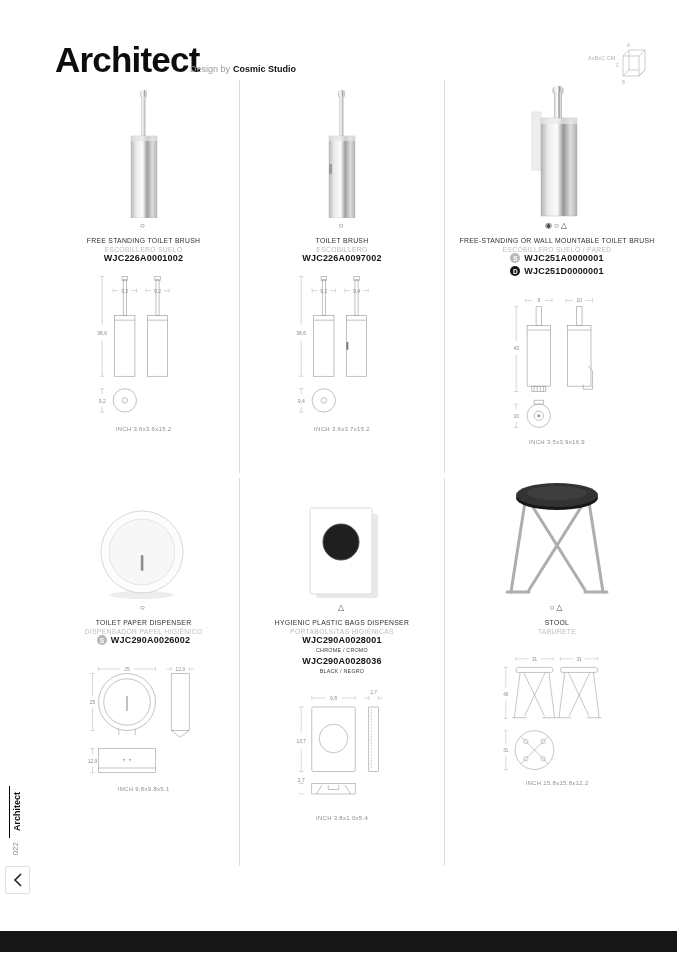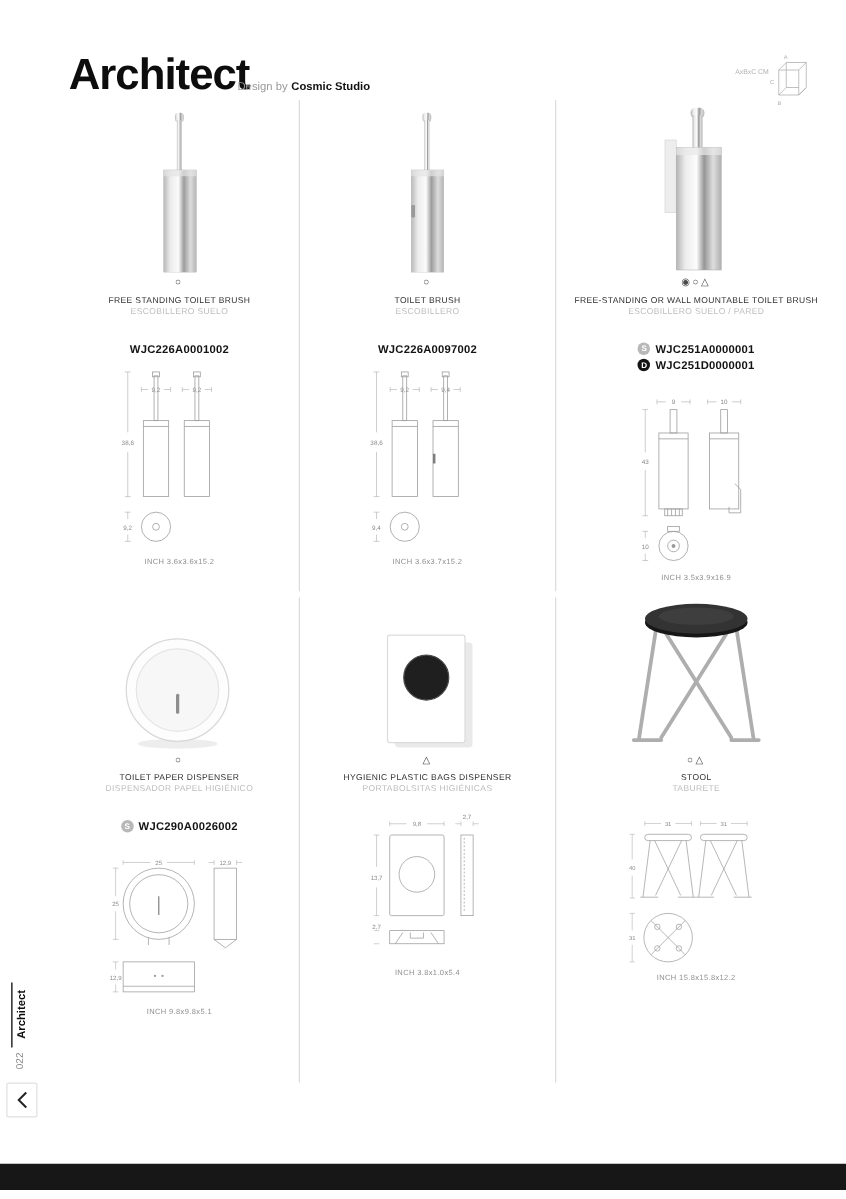--- a/index.html
+++ b/index.html
@@ -19,21 +19,21 @@
   .row { position:absolute; left:48px; width:621px; display:grid; grid-template-columns:192px 205px 224px; }
   .row1 { top:80px; height:393px; }
   .row2 { top:478px; height:388px; }
   .cell { display:flex; flex-direction:column; align-items:center; }
   .cell.div { border-right:1px solid #dcdcdc; }
   .ph  { height:138px; display:flex; align-items:flex-end; justify-content:center; }
   .ph2 { height:122px; display:flex; align-items:flex-end; justify-content:center; }
   .icons { margin-top:3px; font-size:8px; color:#4a4a4a; letter-spacing:2px; }
   .name-en { margin-top:7px; font-size:6.8px; letter-spacing:0.3px; color:#2e2e2e; text-align:center; }
   .name-es { margin-top:2px; font-size:6.8px; letter-spacing:0.3px; color:#bdbdbd; text-align:center; }
-  .codes { margin-top:21px; display:flex; flex-direction:column; align-items:center; gap:3px; }
+  .codes { margin-top:0; display:flex; flex-direction:column; align-items:center; gap:3px; }
   .code-row { display:flex; align-items:center; gap:4px; }
   .badge { width:10px; height:10px; border-radius:50%; color:#fff; font-size:6.5px; font-weight:bold;
            display:flex; align-items:center; justify-content:center; }
   .badge.s { background:#b8b8b8; }
   .badge.d { background:#141414; }
   .code { font-weight:bold; font-size:9px; letter-spacing:0.2px; color:#141414; }
   .variant { font-size:5.4px; color:#3c3c3c; letter-spacing:0.2px; margin-top:-1px; text-align:center; }
   .drawing { margin-top:12px; }
   .inch { margin-top:3px; font-size:6px; color:#8f8f8f; letter-spacing:0.3px; text-align:center; }
   
@@ -330,20 +330,30 @@
       <svg width="80" height="96" viewBox="0 0 80 96">
         <rect x="14" y="10" width="62" height="84" rx="3" fill="#e9e9e9"></rect>
         <rect x="8" y="4" width="62" height="86" rx="2" fill="#ffffff" stroke="#dcdcdc" stroke-width="1"></rect>
         <circle cx="39" cy="38" r="18" fill="#1f1f1f"></circle>
         <circle cx="39" cy="38" r="18" fill="none" stroke="#4a4a4a" stroke-width="1"></circle>
       </svg>
     </div>
     <div class="icons">△</div>
     <div class="name-en">HYGIENIC PLASTIC BAGS DISPENSER</div>
     <div class="name-es">PORTABOLSITAS HIGIÉNICAS</div>
+    <div class="codes">
+      <div class="code-row">
+        <span class="code">WJC290A0028001</span>
+      </div>
+      <div class="variant">CHROME / CROMO</div>
+      <div class="code-row">
+        <span class="code">WJC290A0028036</span>
+      </div>
+      <div class="variant">BLACK / NEGRO</div>
+    </div>
     <svg class="drawing" width="113" height="126" viewBox="0 0 150 168">
       <line class="dim" x1="34" y1="16" x2="52" y2="16"></line>
         <line class="dim" x1="74" y1="16" x2="92" y2="16"></line>
       <line class="dim" x1="34" y1="13.5" x2="34" y2="18.5"></line>
         <line class="dim" x1="92" y1="13.5" x2="92" y2="18.5"></line>
       <text class="dt" x="63" y="18.5" text-anchor="middle">9,8</text>
       <rect class="tl" x="34" y="28" width="58" height="86" rx="2"></rect>
       <circle class="tl" cx="63" cy="70" r="19"></circle>
       <line class="dim" x1="17" y1="28" x2="23" y2="28"></line>
         <line class="dim" x1="17" y1="114" x2="23" y2="114"></line>

